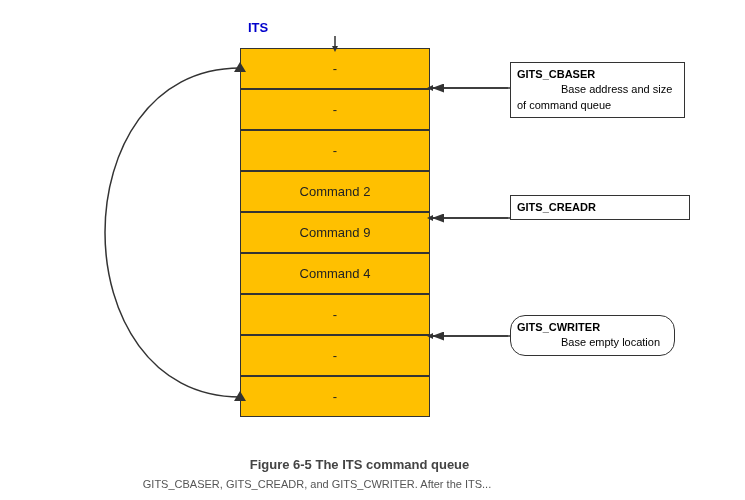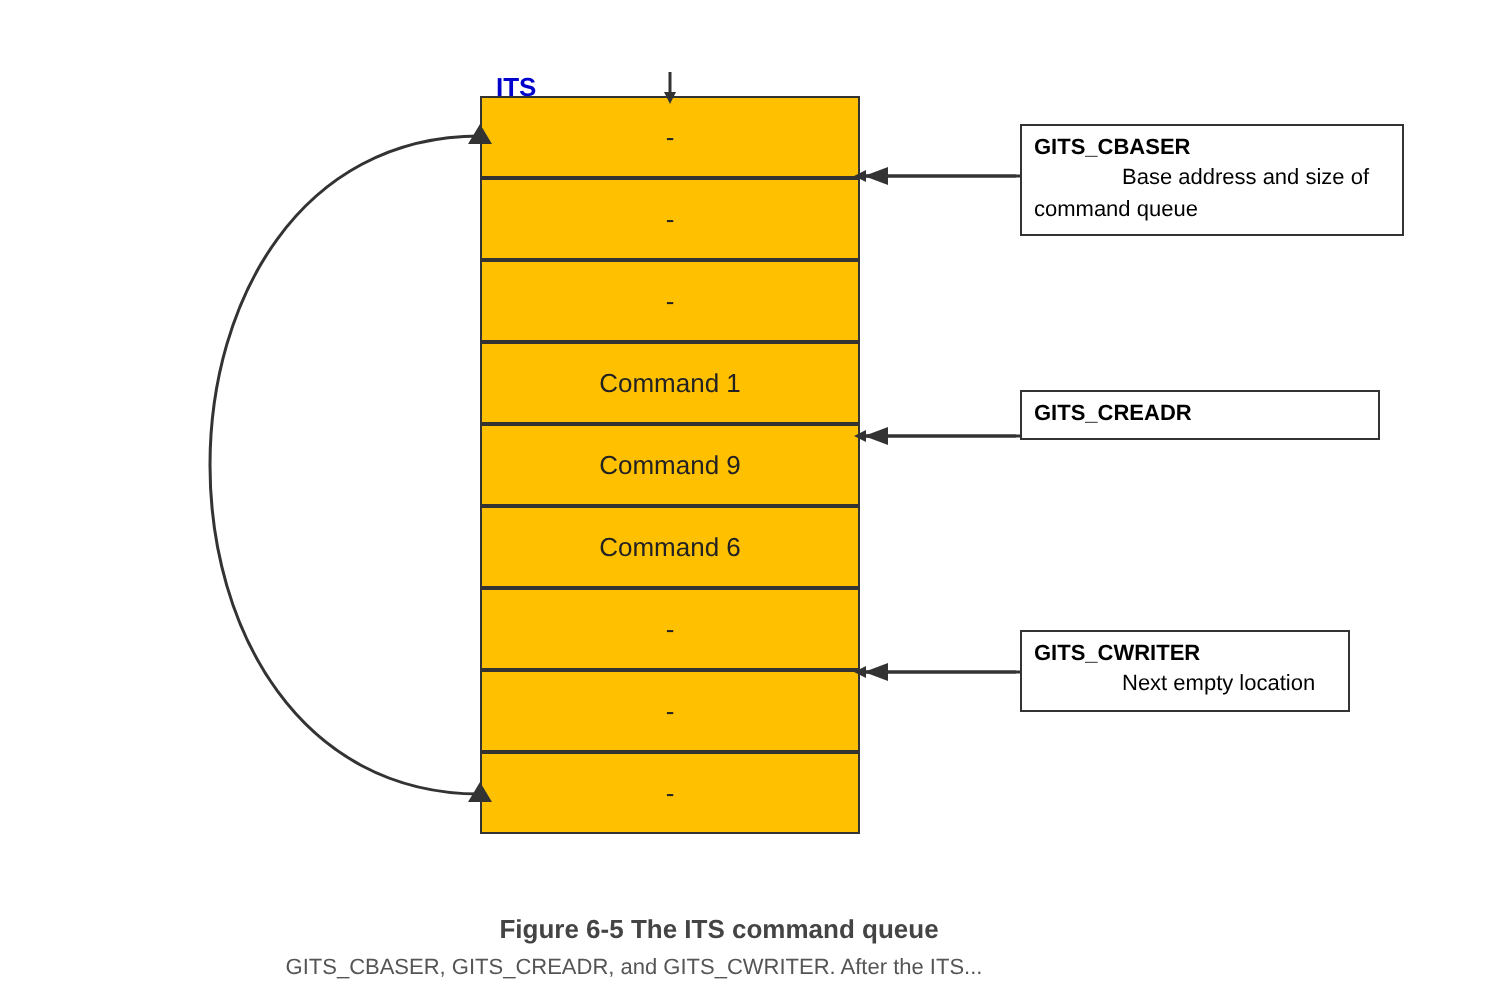--- a/index.html
+++ b/index.html
@@ -15,21 +15,21 @@
 
     #diagram-container {
       position: relative;
       width: 745px;
       height: 500px;
     }
 
     
     .its-label {
       position: absolute;
-      top: 36px;
+      top: 20px;
       left: 248px;
       font-size: 13px;
       font-weight: bold;
       color: #0000cc;
     }
 
     
     .queue-column {
       position: absolute;
       top: 48px;
@@ -108,32 +108,32 @@
 <body>
 
 <div id="diagram-container">
 
   <div class="its-label">ITS</div>
 
   <div class="queue-column" id="queue-column">
   <div class="queue-box">-</div>
       <div class="queue-box">-</div>
       <div class="queue-box">-</div>
-      <div class="queue-box">Command 1</div>
+      <div class="queue-box">Command 2</div>
       <div class="queue-box">Command 9</div>
-      <div class="queue-box">Command 6</div>
+      <div class="queue-box">Command 4</div>
       <div class="queue-box">-</div>
       <div class="queue-box">-</div>
       <div class="queue-box">-</div>
     </div>
 
   <div id="annotations-container">
-      <div class="annotation-box" style="top: 62px; left: 510px; width: 192px;"><span class="annotation-title">GITS_CBASER</span><span class="annotation-body">Base address and size of command queue</span></div>
+      <div class="annotation-box" style="top: 62px; left: 510px; width: 175px;"><span class="annotation-title">GITS_CBASER</span><span class="annotation-body">Base address and size of command queue</span></div>
       <div class="annotation-box" style="top: 195px; left: 510px; width: 180px;"><span class="annotation-title">GITS_CREADR</span></div>
-      <div class="annotation-box" style="top: 315px; left: 510px; width: 165px;"><span class="annotation-title">GITS_CWRITER</span><span class="annotation-body">Next empty location</span></div>
+      <div class="annotation-box" style="top: 315px; left: 510px; width: 165px; border-radius: 15px;"><span class="annotation-title">GITS_CWRITER</span><span class="annotation-body">Base empty location</span></div>
     </div>
 
   <svg class="svg-overlay" id="svg-overlay">
 
     <path d="M 240 68 C 60 68 60 397 240 397" fill="none" stroke="#333" stroke-width="1.5"></path>
 
     <polygon points="240,62 234,72 246,72" fill="#333"></polygon>
 
     <line x1="510" y1="88" x2="432" y2="88" stroke="#333" stroke-width="1.5" marker-end="url(#arrowhead)"></line>
 

